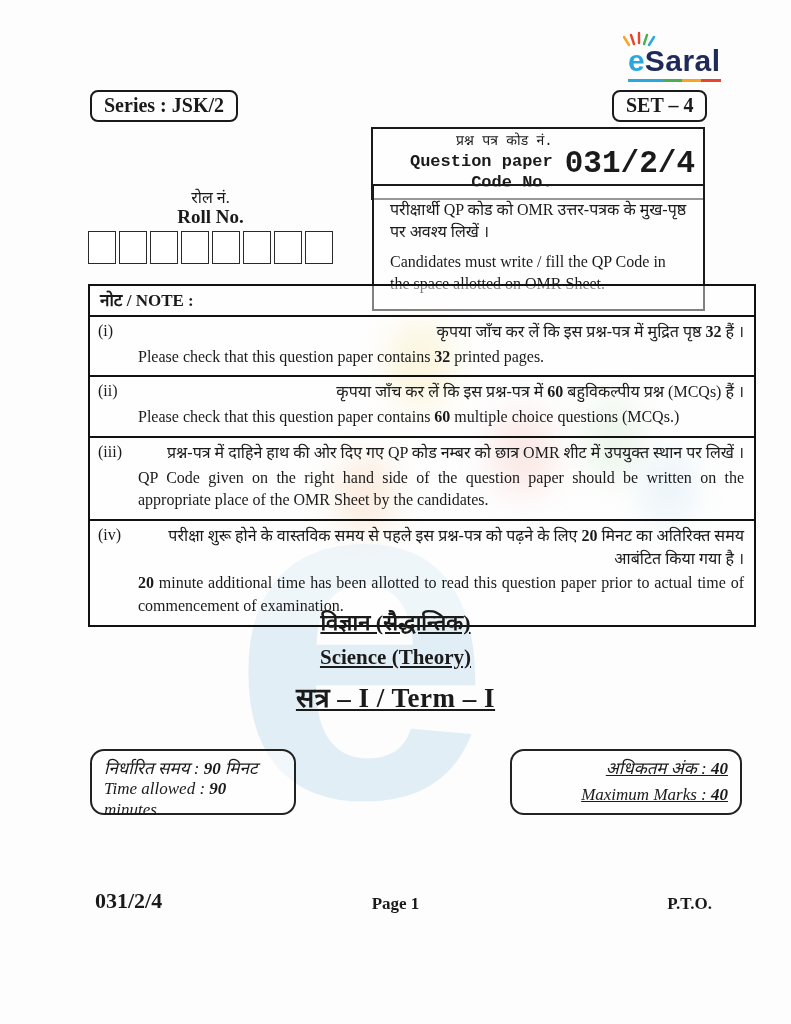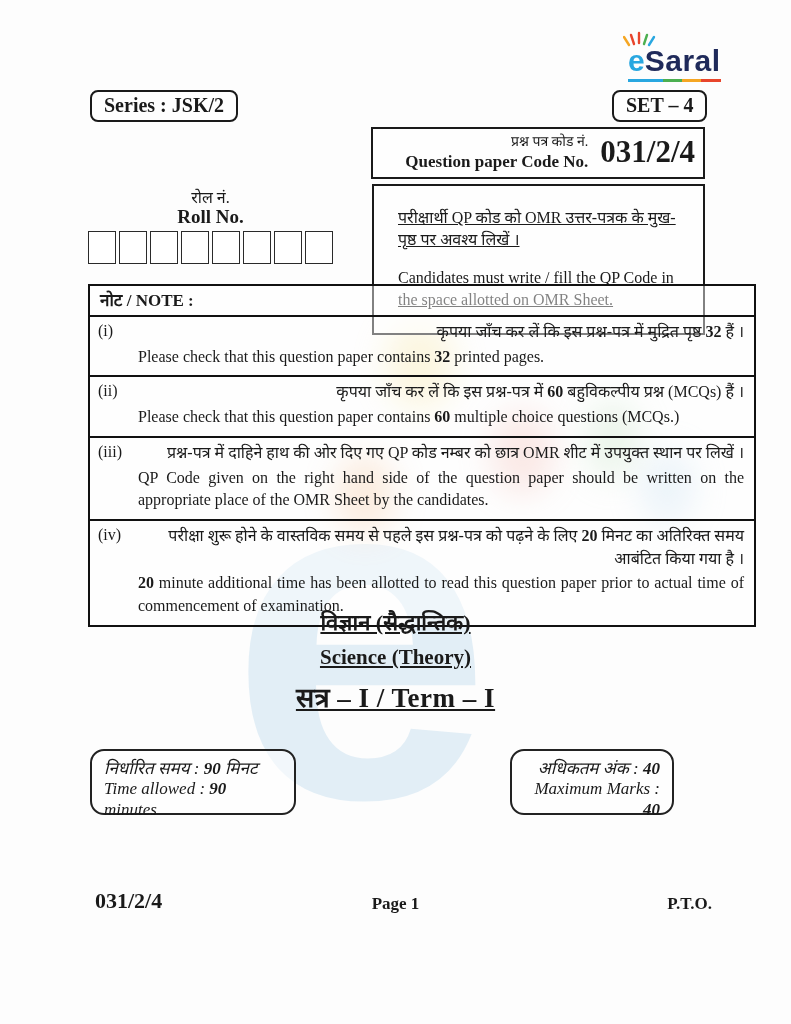--- a/index.html
+++ b/index.html
@@ -43,38 +43,38 @@
     border:2px solid #1a1a1a;border-radius:8px;
     padding:2px 12px 3px;
     font-size:20px;font-weight:bold;background:rgba(255,255,255,.6);
   }
   .series-box{left:90px;top:90px;}
   .set-box{left:612px;top:90px;}
   .qp-box{
     position:absolute;z-index:1;left:371px;top:127px;width:334px;
     border:2px solid #1a1a1a;background:rgba(255,255,255,.6);
     padding:4px 8px 5px 8px;
-    display:flex;align-items:center;justify-content:flex-end;gap:12px;
+    display:flex;align-items:center;justify-content:flex-end;gap:12px;font-family:Liberation Mono, monospace;
   }
   .qp-labels{text-align:right;line-height:1.25;}
   .qp-label-hi{font-size:14px;}
   .qp-label-en{font-size:17px;font-weight:bold;}
   .qp-code{font-size:31px;font-weight:bold;white-space:nowrap;}
   
   .roll-label-hi{position:absolute;z-index:1;left:88px;top:186px;width:245px;text-align:center;font-size:16px;}
   .roll-label-en{position:absolute;z-index:1;left:88px;top:206px;width:245px;text-align:center;font-size:19px;font-weight:bold;}
   .roll-row{position:absolute;z-index:1;left:88px;top:231px;display:flex;gap:3px;}
   .roll-cell{width:28px;height:33px;border:1.6px solid #2a2a2a;background:#fff;}
   
   .omr-box{
     position:absolute;z-index:1;left:372px;top:184px;width:333px;
     border:2px solid #1a1a1a;background:rgba(255,255,255,.55);
     padding:5px 8px 6px;font-size:16px;line-height:1.38;
   }
-  .omr-box p{margin:16px;text-decoration:underline;}
+  .omr-box p{margin:8px;}
   
   .note-table{
     position:absolute;z-index:1;left:88px;top:284px;width:668px;
     border:2.4px solid #111;background:rgba(255,255,255,.45);
   }
   .note-header{padding:2px 10px 4px;font-size:17px;font-weight:bold;border-bottom:2px solid #111;}
   .note-row{display:flex;padding:4px 10px 7px 8px;border-bottom:2px solid #111;}
   .note-row:last-child{border-bottom:none;}
   .note-num{flex:none;width:40px;font-size:16px;padding-top:1px;}
   .note-body{flex:1;}
@@ -87,21 +87,21 @@
   .title-en{margin:0 0 8px;font-size:21px;font-weight:bold;}
   .title-term{margin:0;font-size:27px;font-weight:bold;letter-spacing:.5px;}
   
   .round-box{
     position:absolute;z-index:1;top:729px;height:66px;
     border:2px solid #222;border-radius:14px;background:rgba(255,255,255,.55);
     padding:8px 12px;font-size:17px;font-style:italic;
     display:flex;flex-direction:column;justify-content:space-between;margin-top:20px;
   }
   .time-box{left:90px;width:206px;}
-  .marks-box{left:510px;width:164px;text-align:right;}
+  .marks-box{left:510px;width:232px;text-align:right;text-decoration:underline;}
   .round-box p{margin:0;line-height:1.2;}
   
   .footer-code{position:absolute;z-index:1;left:95px;top:888px;font-size:22px;font-weight:bold;}
   .footer-page{position:absolute;z-index:1;left:0;right:0;top:894px;text-align:center;font-size:17px;font-weight:bold;}
   .footer-pto{position:absolute;z-index:1;right:79px;top:894px;font-size:17px;font-weight:bold;}
   b{font-weight:bold;}
 </style>
 </head>
 <body>
 

